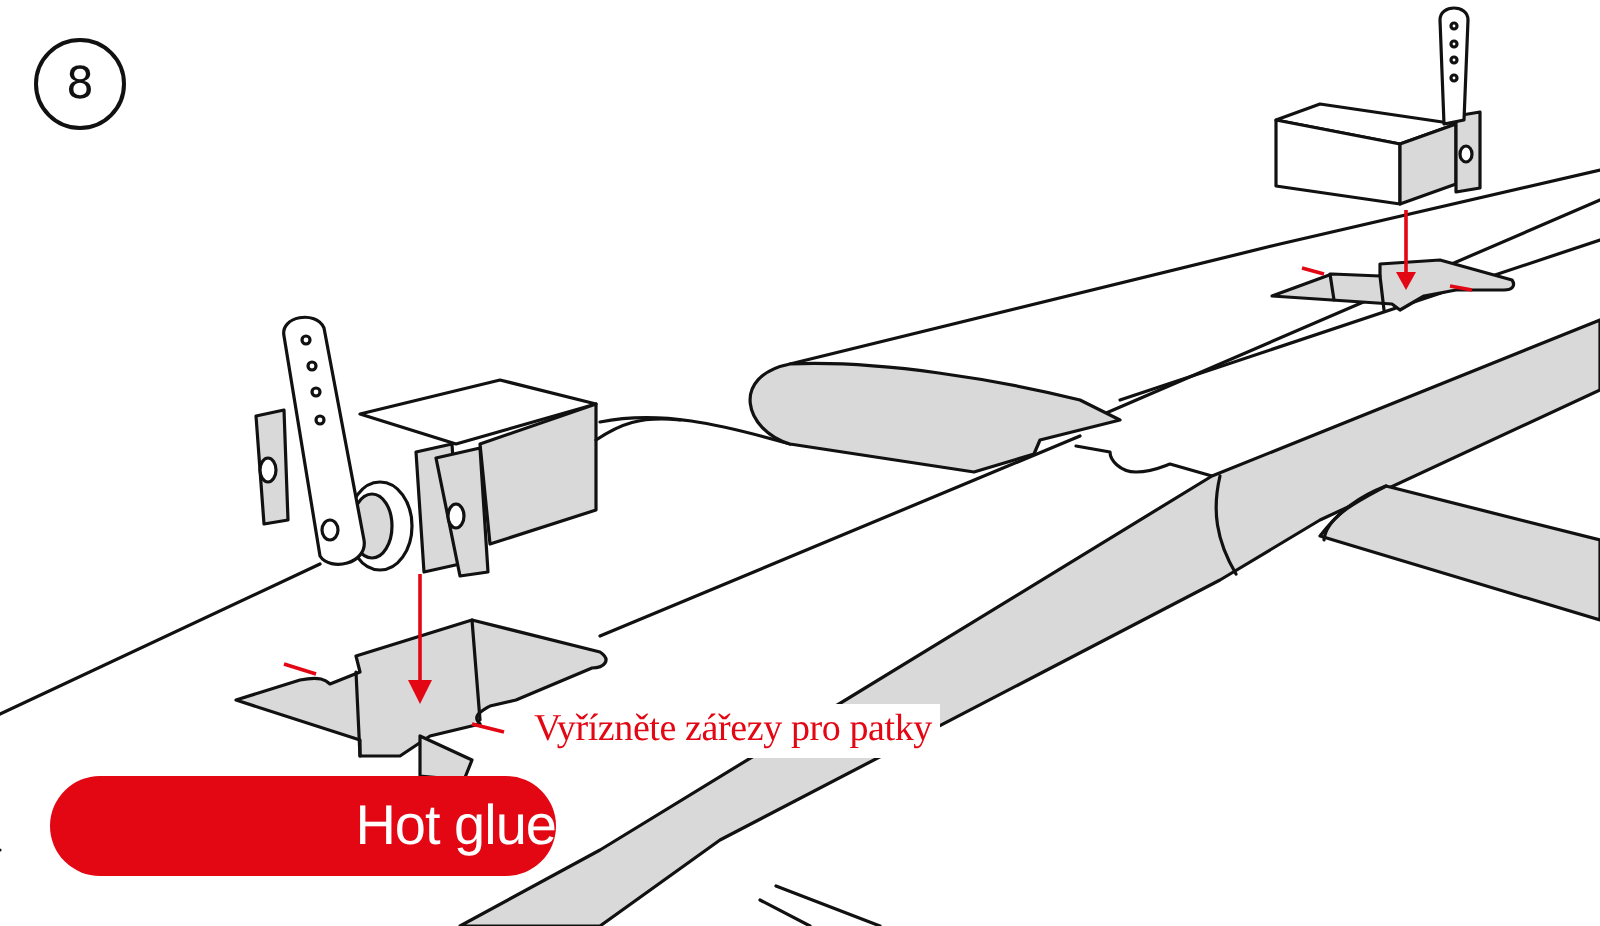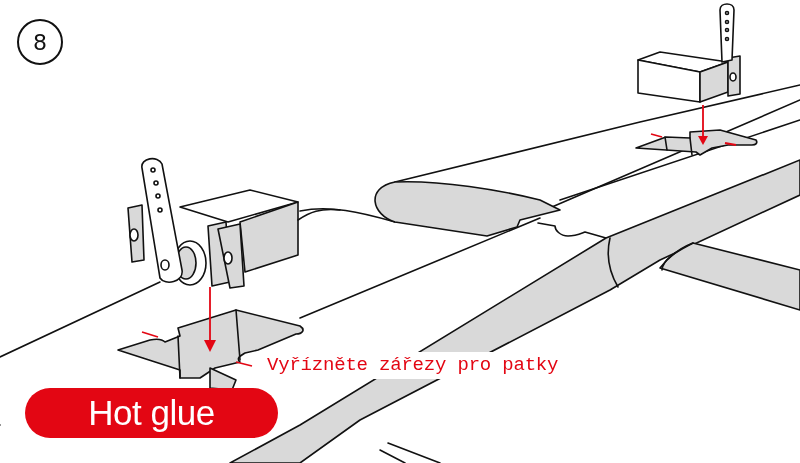--- a/index.html
+++ b/index.html
@@ -4,26 +4,26 @@
 <style>
   html, body { margin: 0; padding: 0; background: #ffffff; }
   body { width: 800px; height: 463px; position: relative; overflow: hidden;
          font-family: "Liberation Sans", sans-serif; }
   #scene { position: absolute; left: 0; top: 0; width: 800px; height: 463px; }
   .step-badge { position: absolute; left: 17px; top: 19px; width: 46px; height: 46px;
     border: 2.5px solid #111; border-radius: 50%; box-sizing: border-box;
     display: flex; align-items: center; justify-content: center;
     font-family: "DejaVu Sans", sans-serif; font-size: 22px; color: #111; background: #fff; }
   .callout { position: absolute; left: 264px; top: 352px; background: #ffffff;
-    color: #e30613; font-family: Liberation Mono, monospace;
+    color: #e30613; font-family: Liberation Serif, serif;
     font-size: 19px; padding: 2px 4px 3px 3px; letter-spacing: -0.2px; line-height: 22px; }
   .pill { position: absolute; left: 25px; top: 388px; width: 253px; height: 50px;
     border-radius: 25px; background: #e30613; color: #fff;
-    display: flex; align-items: center; justify-content: center;
-    font-family: "Liberation Sans", sans-serif; font-size: 35px; letter-spacing: -0.5px; }
+    display: flex; align-items: center; justify-content: flex-end;
+    font-family: "Liberation Sans", sans-serif; font-size: 28px; letter-spacing: -0.5px; }
 </style>
 </head>
 <body>
 
 <svg id="scene" viewBox="0 0 800 463" xmlns="http://www.w3.org/2000/svg">
   <g fill="none" stroke="#111" stroke-width="1.6" stroke-linejoin="round" stroke-linecap="round">
 
     <path d="M0 357 L160 282"></path>
 
     <path d="M300 211 C330 205 360 212 395 222"></path>

